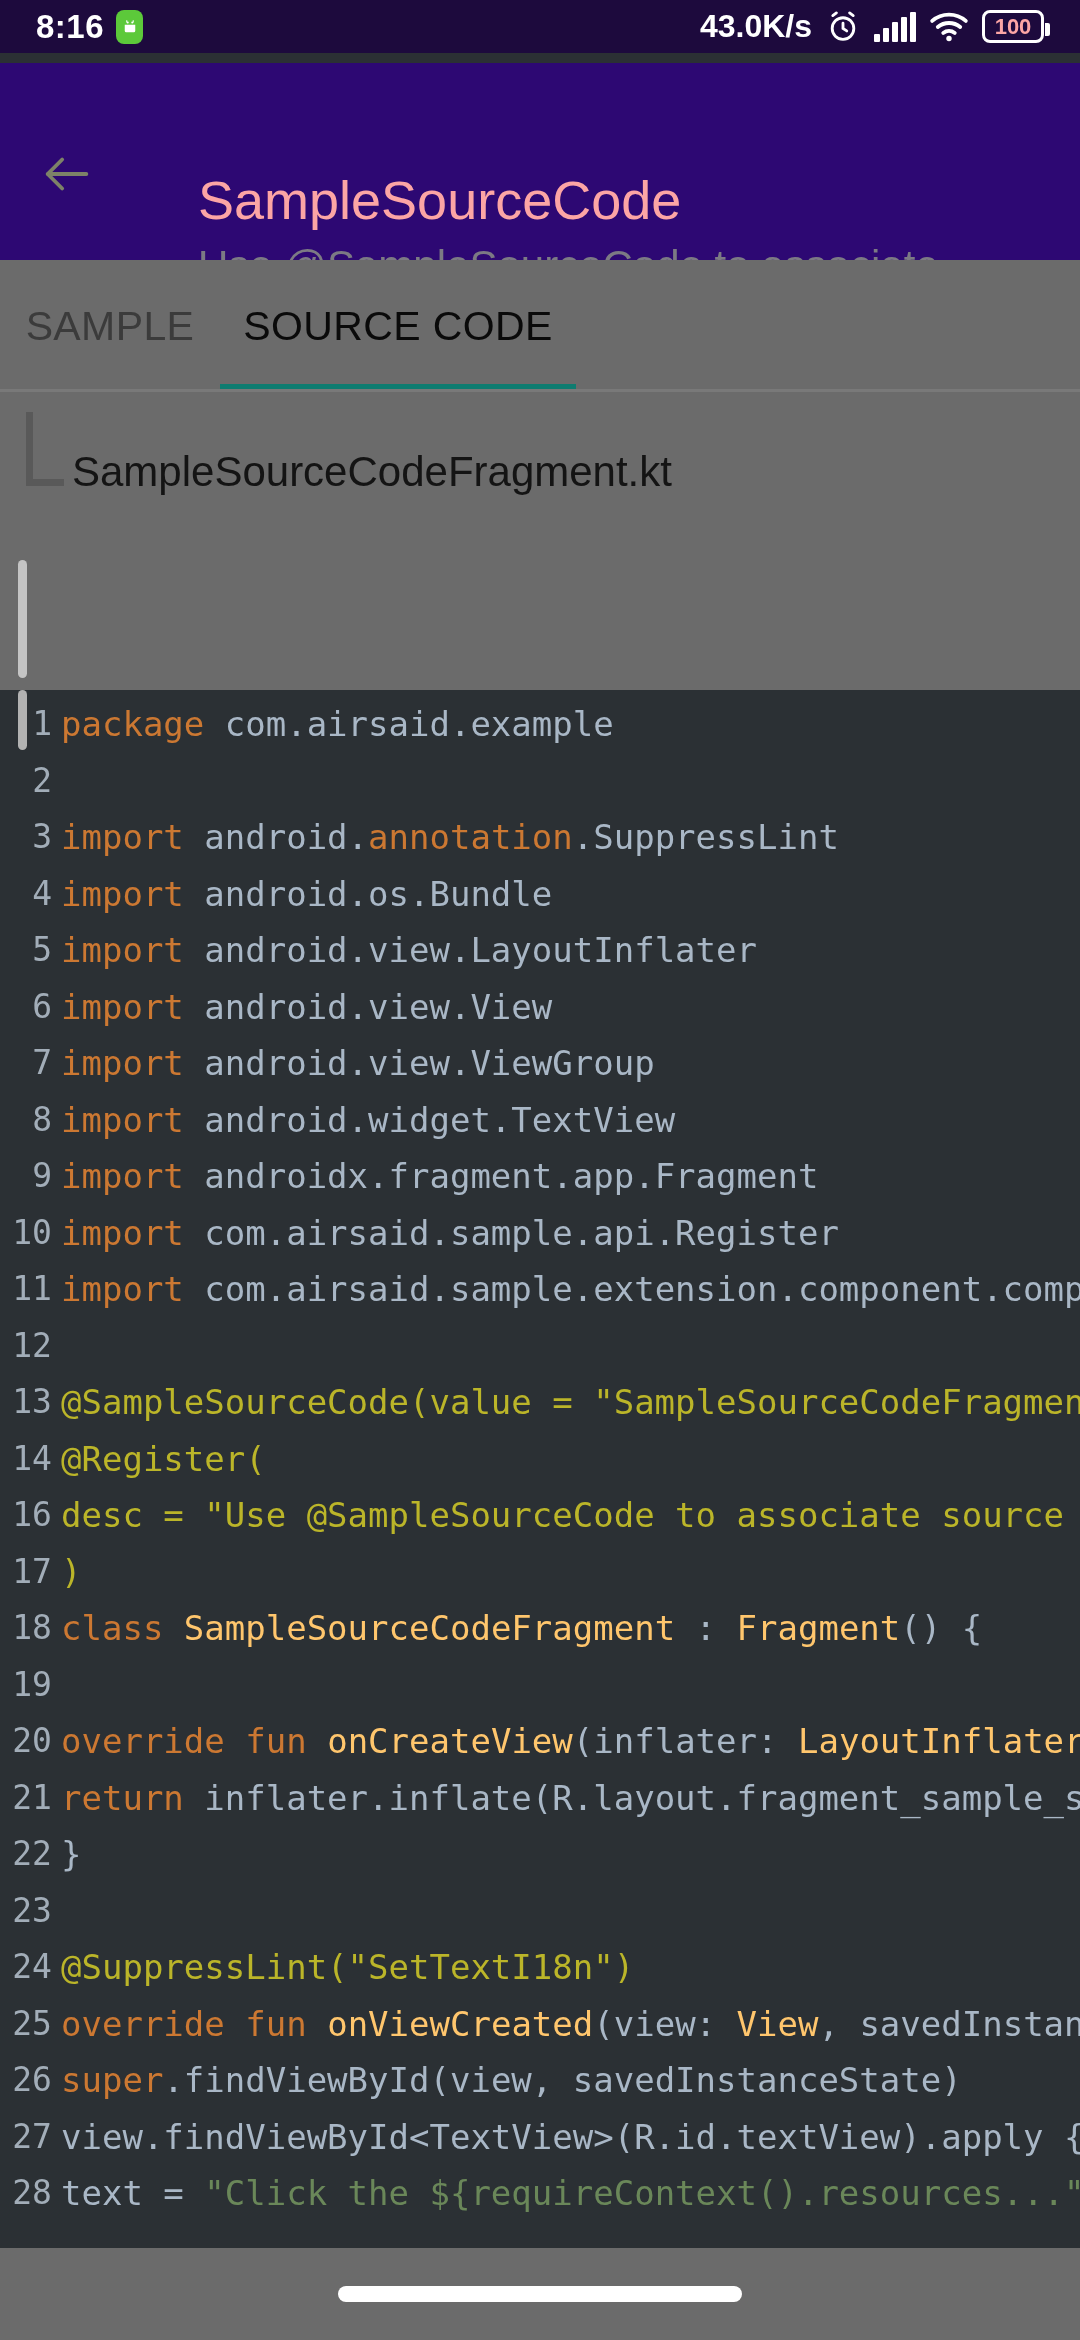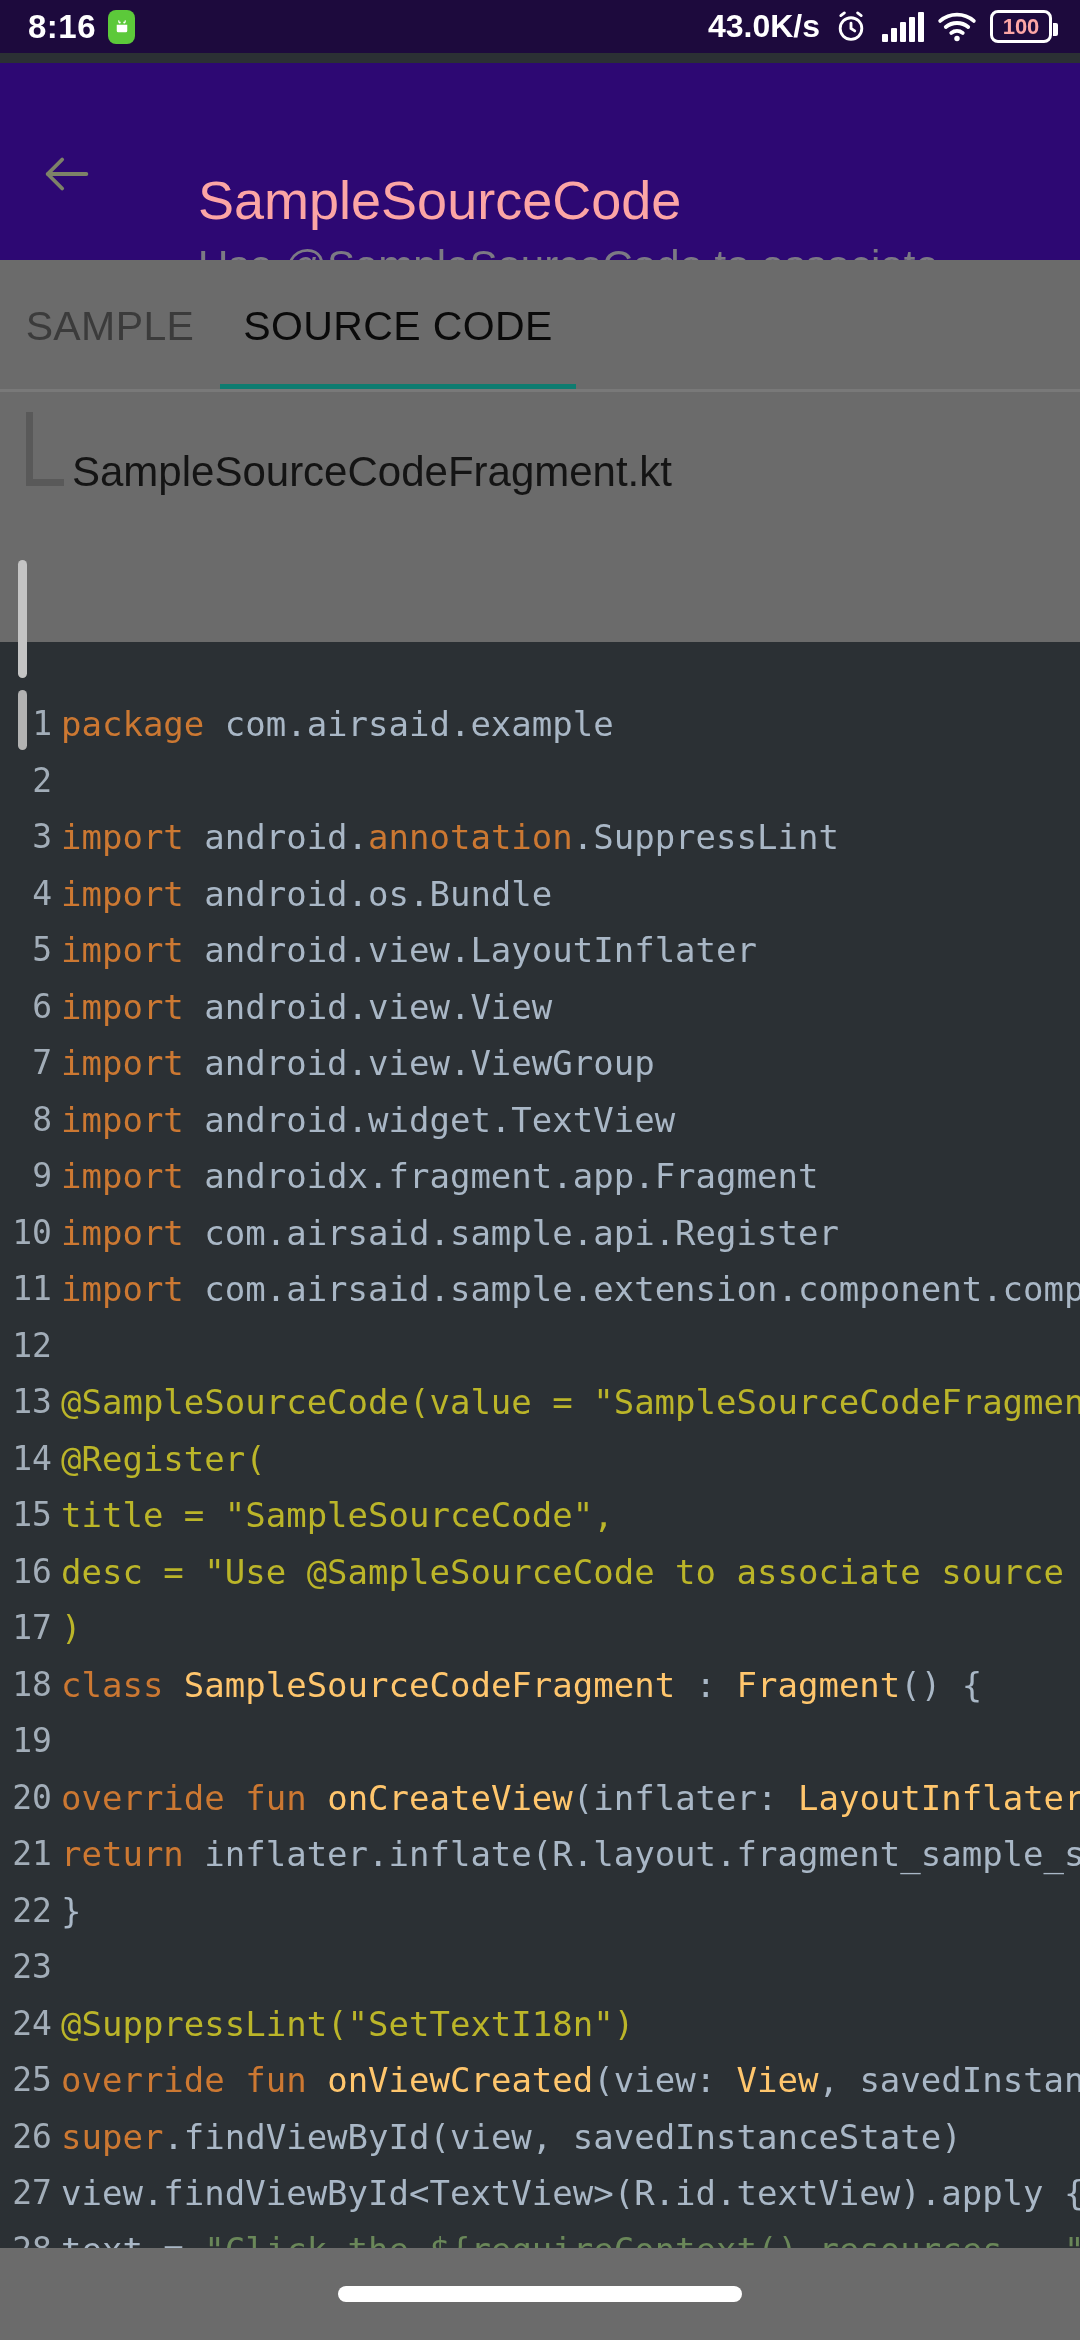--- a/index.html
+++ b/index.html
@@ -9,21 +9,21 @@
     font-family:"Liberation Sans", sans-serif;
     overflow:hidden;
   }
   #screen { position:relative; width:1080px; height:2340px; overflow:hidden; }
 
   
   .status-bar {
     position:absolute; top:0; left:0; width:1080px; height:53px;
     background:#1d0a3d;
     display:flex; align-items:center; justify-content:space-between;
-    padding:0 28px;
+    padding:0 36px;
     text-align:center;
   }
   .sb-left { display:flex; align-items:center; gap:12px; }
   .sb-clock { color:#ffffff; font-size:33px; font-weight:700; letter-spacing:0.5px; }
   .sb-droid {
     width:27px; height:34px; border-radius:8px; background:#5cc93a;
     display:flex; align-items:center; justify-content:center;
   }
   .sb-right { display:flex; align-items:center; gap:13px;margin-left:24px; }
   .sb-speed { color:#ffffff; font-size:32px; font-weight:700; }
@@ -84,21 +84,21 @@
     position:absolute; bottom:0; left:0; width:100%; height:8px;
     background:#0e7c70;
   }
   .tab-divider {
     position:absolute; top:389px; left:0; width:1080px; height:3px;
     background:#797979;
   }
 
   
   .tree-area {
-    position:absolute; top:392px; left:0; width:1080px; height:250px;
+    position:absolute; top:392px; left:0; width:1080px; height:298px;
     background:#6b6b6b;
   }
   .tree-row { position:absolute; left:0; top:24px; width:100%; height:110px; }
   .tree-elbow {
     position:absolute; left:26px; top:-4px;
     width:38px; height:74px;
     border-left:7px solid #595959;
     border-bottom:7px solid #595959;
   }
   .tree-file {
@@ -280,24 +280,20 @@
         </div>
         <div class="ln">
           <span class="gutter">13</span>
           <span class="ltext"><span class="ann">@SampleSourceCode(value = "SampleSourceCodeFragment.kt")</span></span>
         </div>
         <div class="ln">
           <span class="gutter">14</span>
           <span class="ltext"><span class="ann">@Register(</span></span>
         </div>
         <div class="ln">
-          <span class="gutter">15</span>
-          <span class="ltext"><span class="ann">  title = "SampleSourceCode",</span></span>
-        </div>
-        <div class="ln">
           <span class="gutter">16</span>
           <span class="ltext"><span class="ann">  desc = "Use @SampleSourceCode to associate source code",</span></span>
         </div>
         <div class="ln">
           <span class="gutter">17</span>
           <span class="ltext"><span class="ann">)</span></span>
         </div>
         <div class="ln">
           <span class="gutter">18</span>
           <span class="ltext"><span class="kw">class</span><span class="ty"> SampleSourceCodeFragment</span><span class="pl"> : </span><span class="ty">Fragment</span><span class="pl">() {</span></span>

